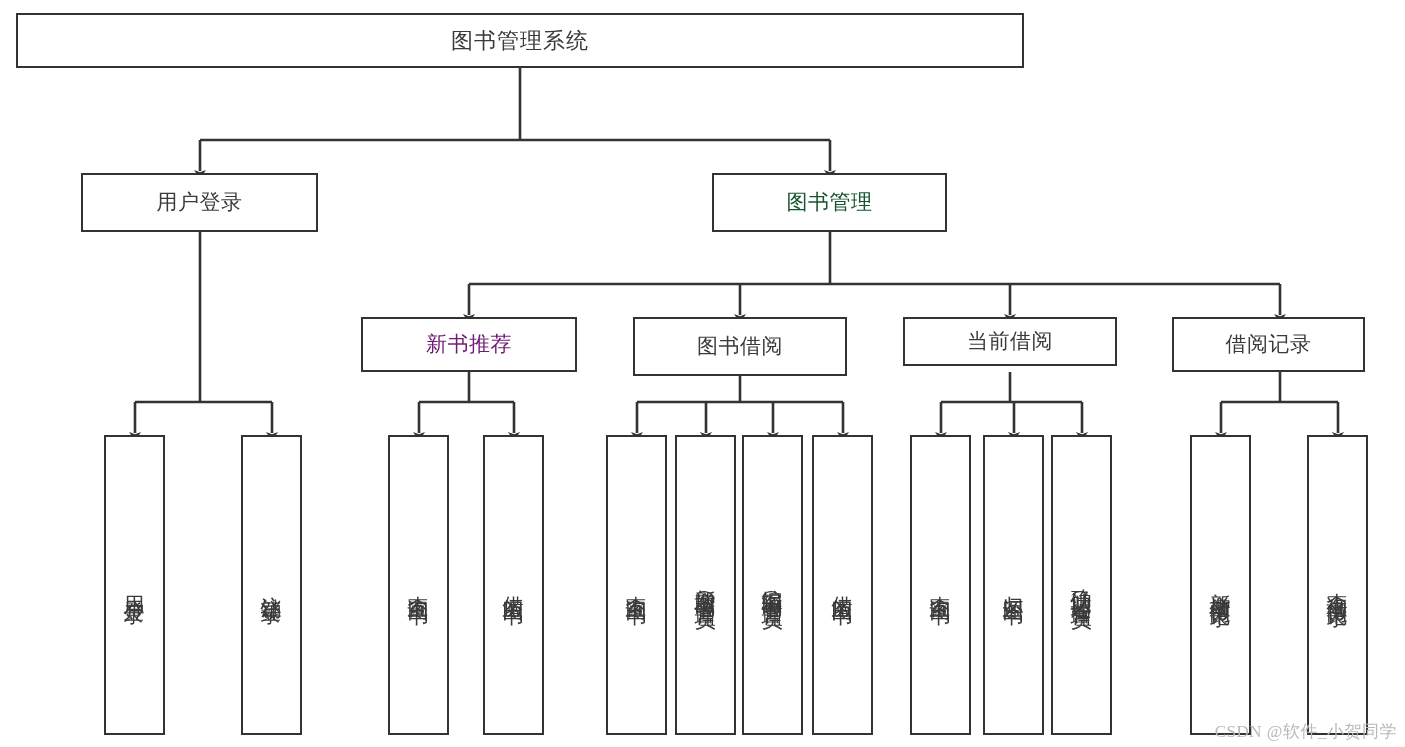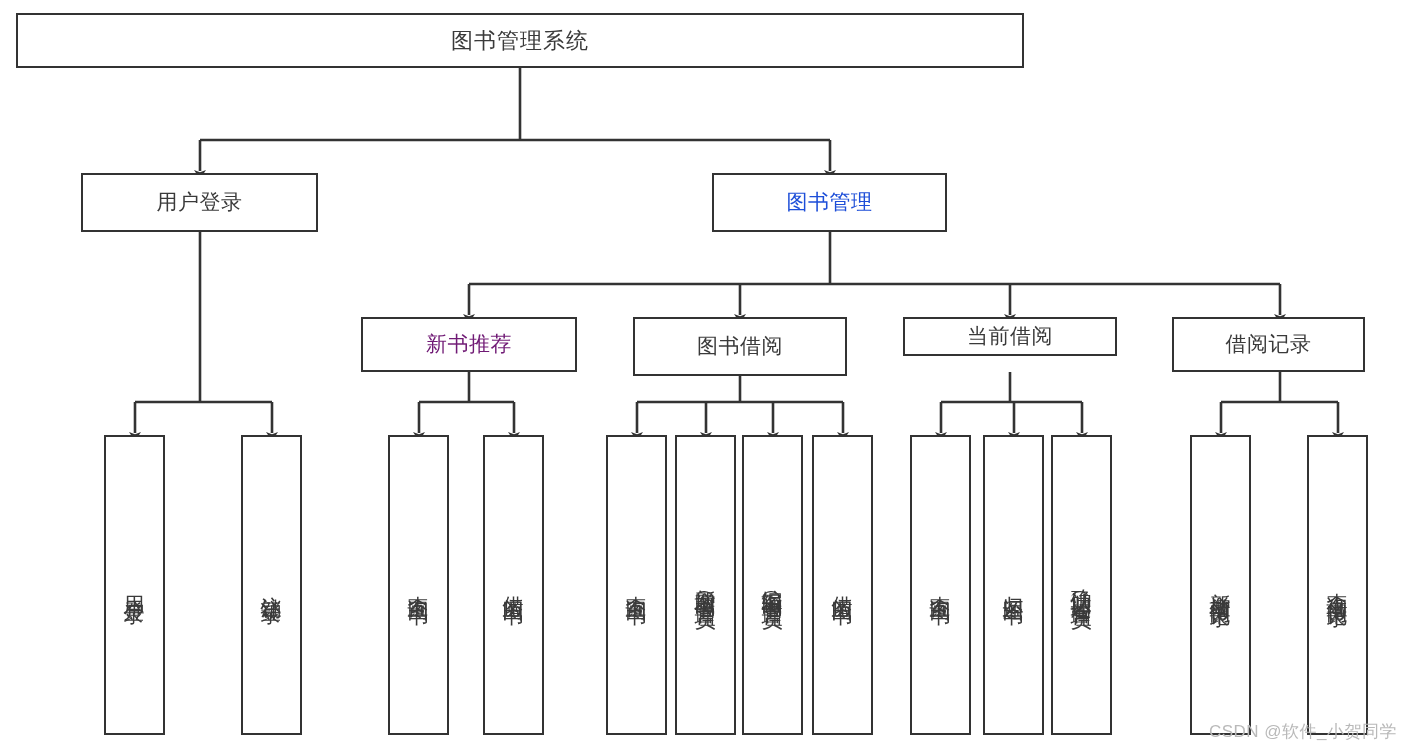--- a/index.html
+++ b/index.html
@@ -68,21 +68,21 @@
     text-align: center;
   }
   #watermark {
     position: absolute;
     right: 8px;
     bottom: 4px;
     font-size: 17px;
     color: #b9b9b9;
     letter-spacing: 0.5px;
     white-space: nowrap;
-    font-family: Liberation Sans, sans-serif;
+    font-family: Liberation Serif, serif;
   }
 </style>
 </head>
 <body>
 
 <div id="diagram-root">
 
   <svg id="edge-layer" viewBox="0 0 1405 747" width="1405" height="747" xmlns="http://www.w3.org/2000/svg">
     <defs>
       <marker id="arrow" markerWidth="10" markerHeight="12" refX="1" refY="6" orient="auto" markerUnits="userSpaceOnUse">
@@ -127,29 +127,29 @@
   </svg>
 
   <div id="node-layer">
       <div class="node horiz root" style="left: 16px; top: 13px; width: 1008px; height: 55px; border-color: rgb(51, 51, 51); background: rgb(255, 255, 255);">
         <span class="node-label" style="color: rgb(58, 58, 58);">图书管理系统</span>
       </div>
       <div class="node horiz" style="left: 81px; top: 173px; width: 237px; height: 59px; border-color: rgb(51, 51, 51); background: rgb(255, 255, 255);">
         <span class="node-label" style="color: rgb(58, 58, 58);">用户登录</span>
       </div>
       <div class="node horiz" style="left: 712px; top: 173px; width: 235px; height: 59px; border-color: rgb(51, 51, 51); background: rgb(255, 255, 255);">
-        <span class="node-label" style="color: #1d4ed8;">图书管理</span>
+        <span class="node-label" style="color: #14532d;">图书管理</span>
       </div>
       <div class="node horiz" style="left: 361px; top: 317px; width: 216px; height: 55px; border-color: rgb(51, 51, 51); background: rgb(255, 255, 255);">
         <span class="node-label" style="color: #701a75;">新书推荐</span>
       </div>
       <div class="node horiz" style="left: 633px; top: 317px; width: 214px; height: 59px; border-color: rgb(51, 51, 51); background: rgb(255, 255, 255);">
         <span class="node-label" style="color: rgb(58, 58, 58);">图书借阅</span>
       </div>
-      <div class="node horiz" style="left: 903px; top: 317px; width: 214px; height: 39px; border-color: rgb(51, 51, 51); background: rgb(255, 255, 255);">
+      <div class="node horiz" style="left: 903px; top: 317px; width: 214px; height: 49px; border-color: rgb(51, 51, 51); background: rgb(255, 255, 255);">
         <span class="node-label" style="color: rgb(58, 58, 58);">当前借阅</span>
       </div>
       <div class="node horiz" style="left: 1172px; top: 317px; width: 193px; height: 55px; border-color: rgb(51, 51, 51); background: rgb(255, 255, 255);">
         <span class="node-label" style="color: rgb(58, 58, 58);">借阅记录</span>
       </div>
       <div class="node vert" style="left: 104px; top: 435px; width: 61px; height: 300px; border-color: rgb(51, 51, 51); background: rgb(255, 255, 255);">
         <span class="node-label" style="color: rgb(58, 58, 58);">用户登录</span>
       </div>
       <div class="node vert" style="left: 241px; top: 435px; width: 61px; height: 300px; border-color: rgb(51, 51, 51); background: rgb(255, 255, 255);">
         <span class="node-label" style="color: rgb(58, 58, 58);">注销登录</span>

